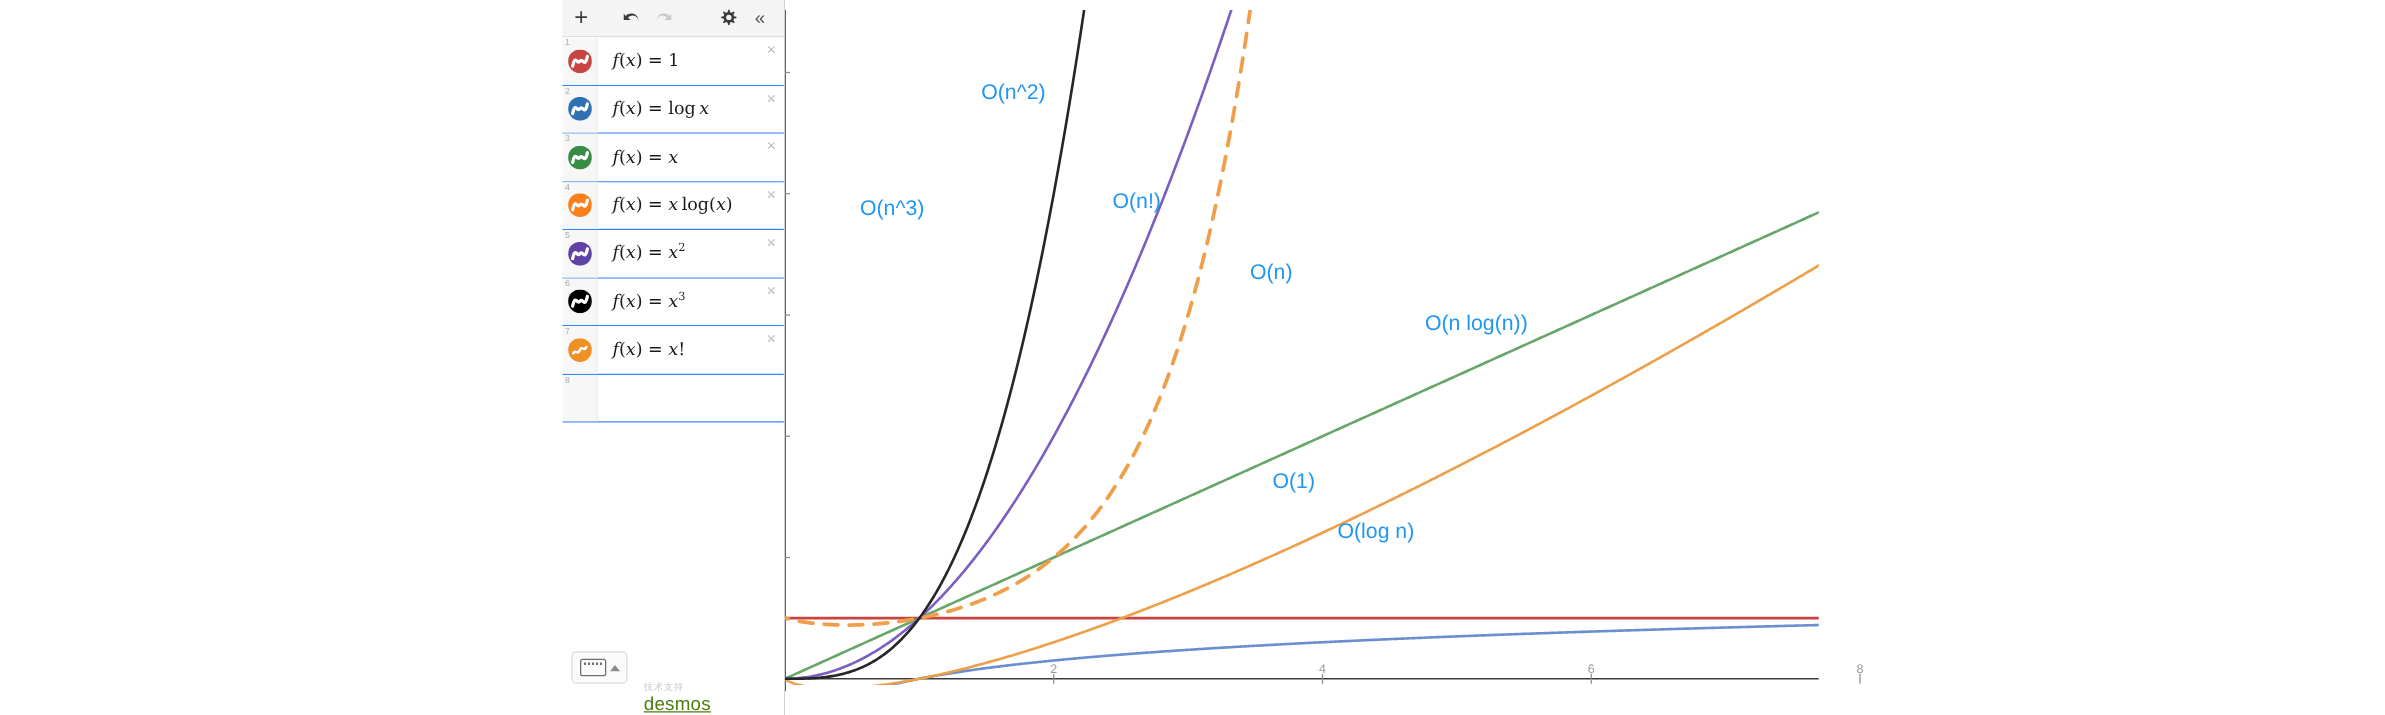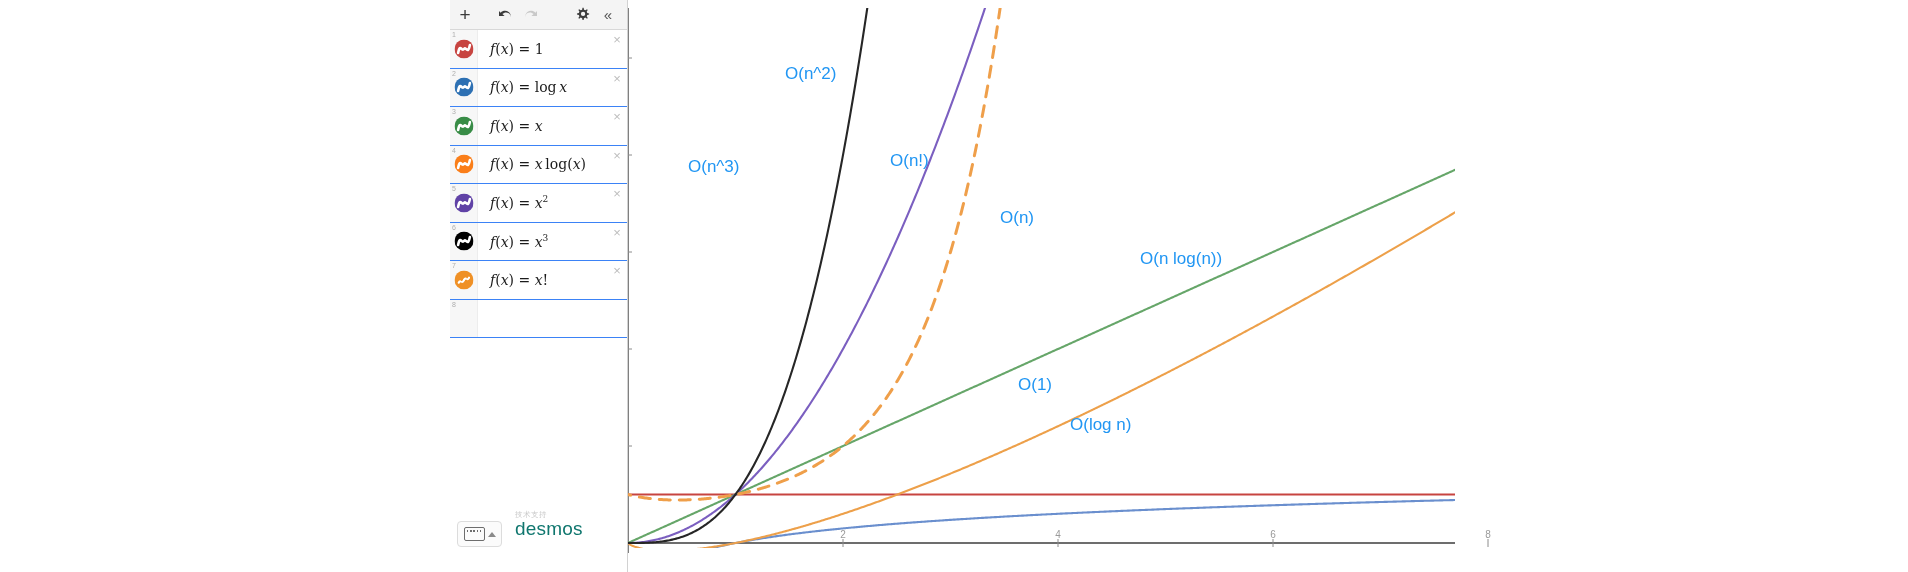--- a/index.html
+++ b/index.html
@@ -152,36 +152,37 @@
   }
   #kb-caret {
     width: 0; height: 0;
     border-left: 4px solid transparent;
     border-right: 4px solid transparent;
     border-bottom: 5px solid #8a8a8a;
   }
   #brand {
     position: absolute;
     left: 515px;
-    top: 510px;
+    top: 545px;
     width: 90px;
     text-align: left;
     user-select: none;
   }
   #brand-sub {
     font-size: 7.5px;
     color: #c9c9c9;
     letter-spacing: 0.5px;
     line-height: 9px;
   }
   #brand-name {
-    font-size: 19px;
-    color: #0f766e;
+    font-size: 15px;
+    color: #4d7c0f;
     letter-spacing: 0.2px;
     line-height: 19px;
+    text-decoration: underline;
   }
 
   
   #graph {
     position: absolute;
     left: 628px;
     top: 0;
     width: 1280px;
     height: 572px;
     overflow: hidden;

